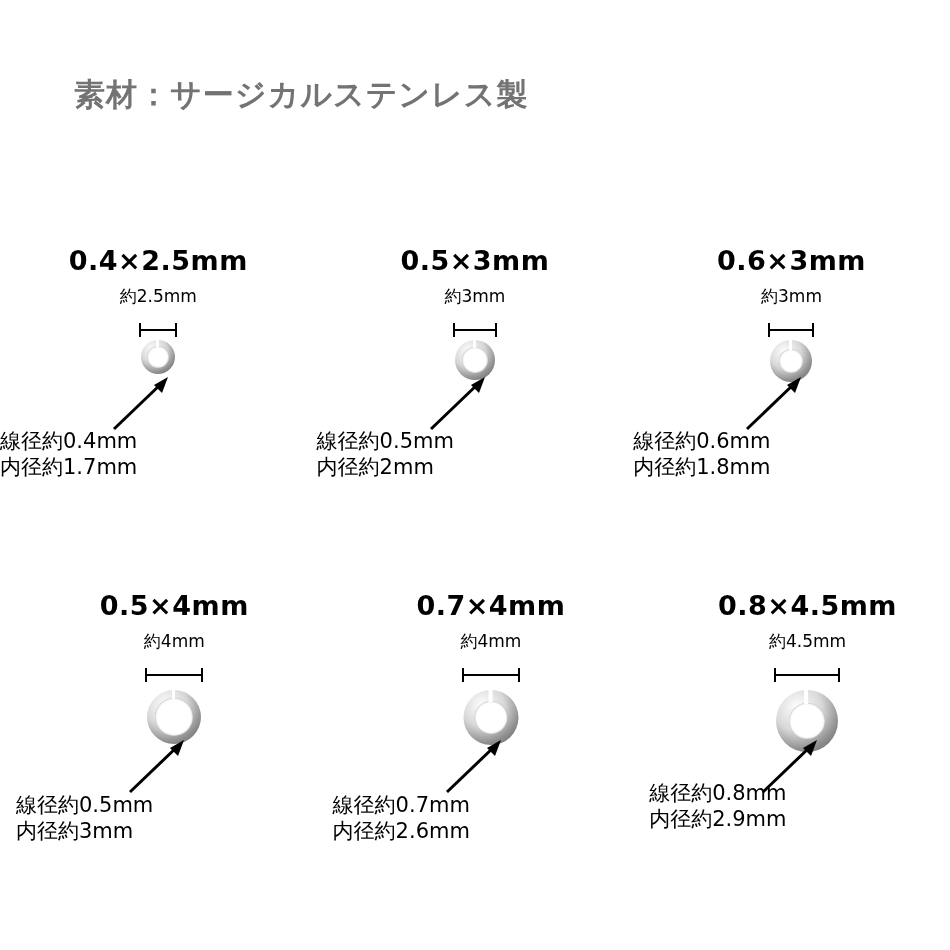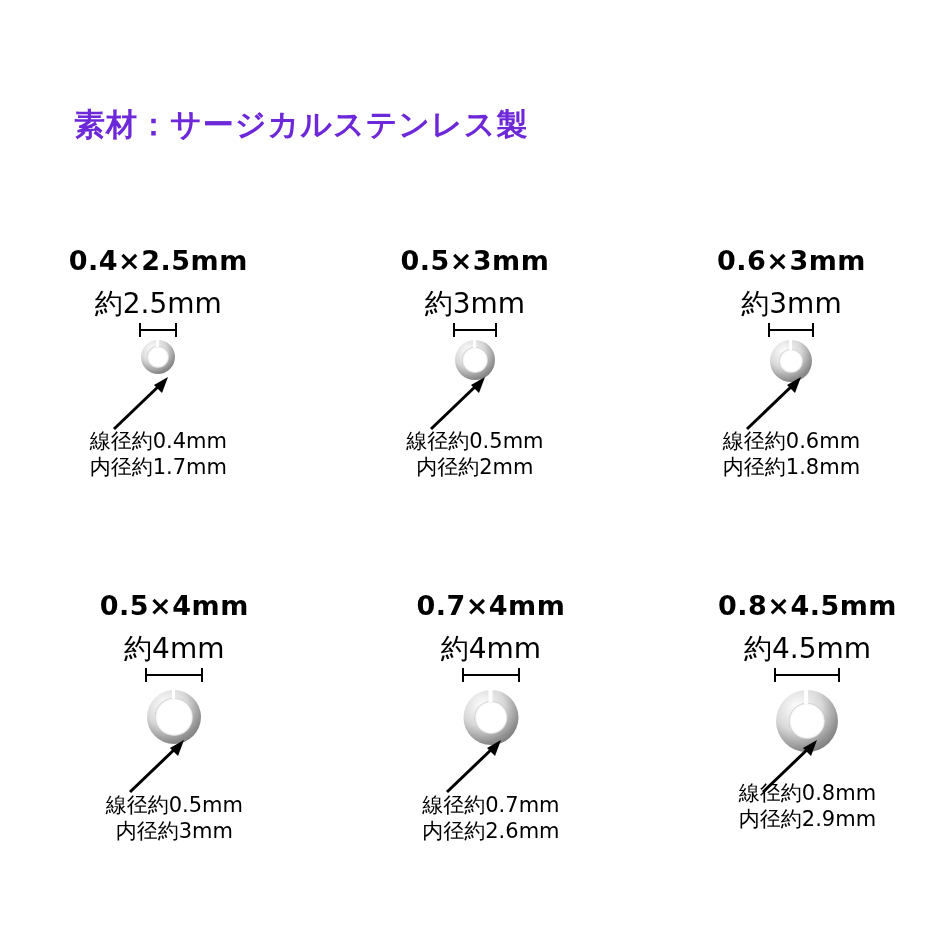--- a/index.html
+++ b/index.html
@@ -16,26 +16,26 @@
     overflow: hidden;
   }
   .page {
     position: relative;
     width: 950px;
     height: 950px;
   }
   .material-title {
     position: absolute;
     left: 74px;
-    top: 104px;
+    top: 74px;
     font-family: "DejaVu Sans", sans-serif;
     font-size: 31px;
     font-weight: bold;
     letter-spacing: 1px;
-    color: #6d28d9;
+    color: #737373;
     white-space: nowrap;
   }
   .grid {
     position: absolute;
     left: 0;
     top: 215px;
     width: 802px;
   }
   .row {
     display: flex;
@@ -60,21 +60,21 @@
   
   .cell .cell-title {
     padding-right: 6px;
   }
   .dim-label {
     position: absolute;
     top: 70px;
     left: 0;
     width: 100%;
     text-align: center;
-    font-size: 28px;
+    font-size: 17px;
     white-space: nowrap;
   }
   .dim-line {
     position: absolute;
     top: 108px;
     left: 50%;
     transform: translateX(-50%);
     height: 14px;
   }
   .dim-line .bar {
@@ -119,21 +119,21 @@
   }
   .arrow {
     position: absolute;
   }
   .arrow svg { display: block; }
 
   .caption {
     position: absolute;
     left: 0;
     width: 100%;
-    text-align: center;
+    text-align: left;
     font-size: 21px;
     line-height: 1.25;
     white-space: nowrap;
   }
   .caption .line2 { display: block; }
 </style>
 </head>
 <body>
 
 <div class="page">

